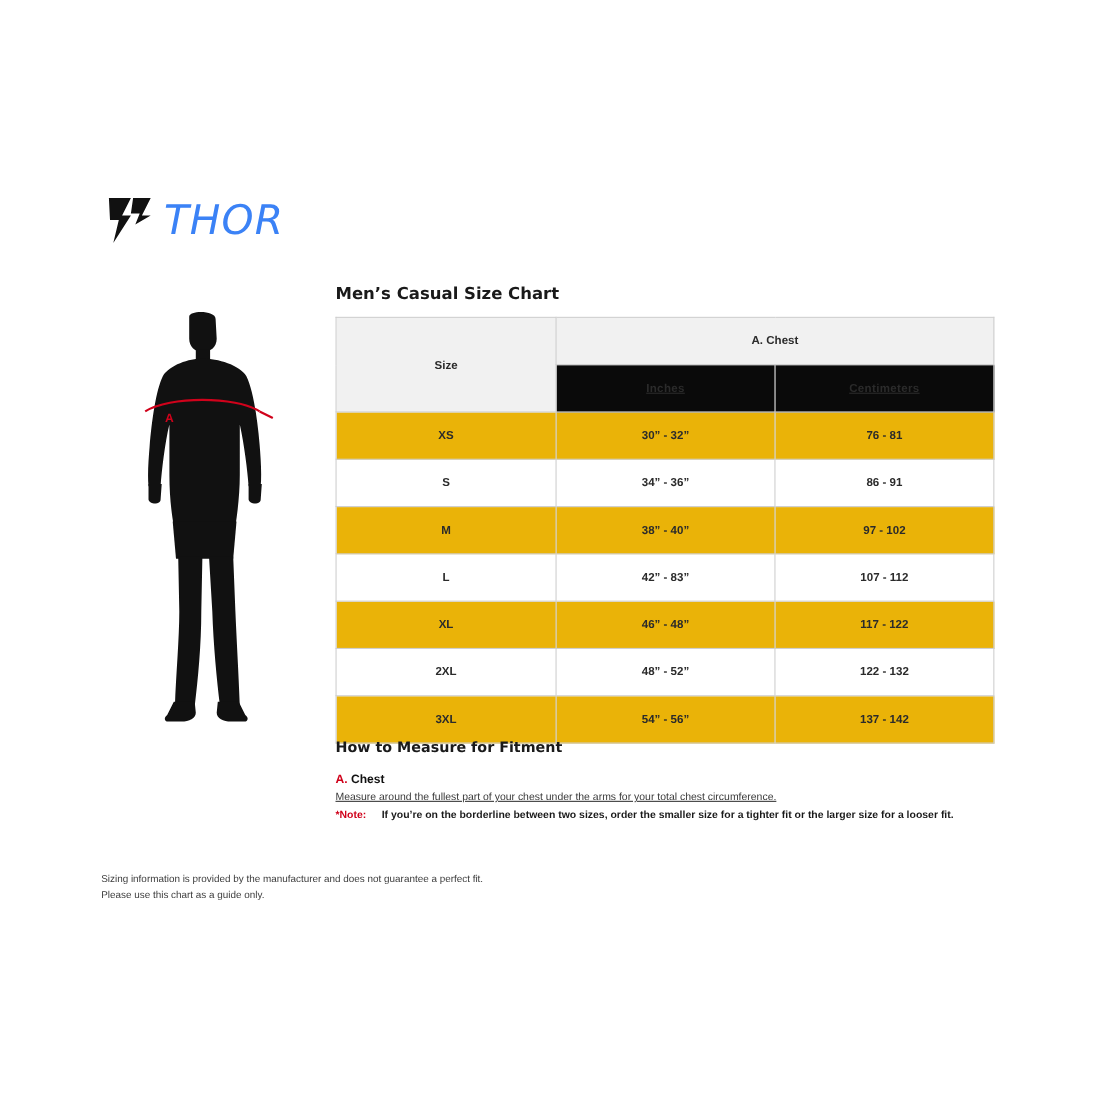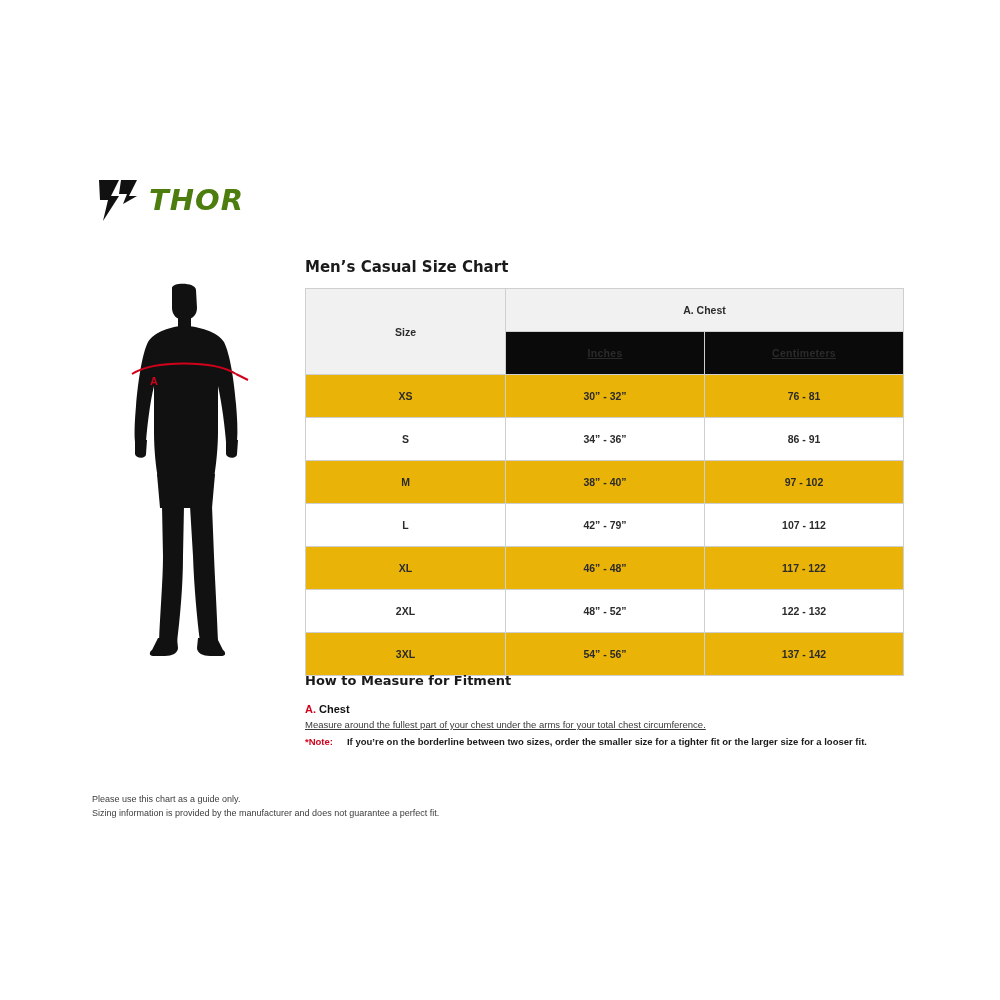--- a/index.html
+++ b/index.html
@@ -31,25 +31,25 @@
     align-items: center;
     gap: 10px;
   }
   .brand-mark {
     width: 42px;
     height: 44px;
     display: block;
   }
   .brand-text {
     font-family: "DejaVu Sans", sans-serif;
-    font-size: 29px;
-    font-weight: bold;
+    font-size: 37px;
+    font-weight: normal;
     font-style: italic;
     letter-spacing: 1px;
-    color: #4d7c0f;
+    color: #3b82f6;
     line-height: 1;
   }
 
   
   .figure {
     position: absolute;
     left: 110px;
     top: 282px;
     width: 160px;
     height: 400px;
@@ -246,21 +246,21 @@
         <td>34” - 36”</td>
         <td>86 - 91</td>
       </tr>
       <tr class="row-alt">
         <td>M</td>
         <td>38” - 40”</td>
         <td>97 - 102</td>
       </tr>
       <tr class="row-plain">
         <td>L</td>
-        <td>42” - 79”</td>
+        <td>42” - 83”</td>
         <td>107 - 112</td>
       </tr>
       <tr class="row-alt">
         <td>XL</td>
         <td>46” - 48”</td>
         <td>117 - 122</td>
       </tr>
       <tr class="row-plain">
         <td>2XL</td>
         <td>48” - 52”</td>
@@ -282,17 +282,17 @@
       <span>Chest</span>
     </div>
     <div class="measure-desc">Measure around the fullest part of your chest under the arms for your total chest circumference.</div>
   </div>
 
   <div class="note">
     <span class="star">*Note:</span><span class="gap"></span><span>If you’re on the borderline between two sizes, order the smaller size for a tighter fit or the larger size for a looser fit.</span>
   </div>
 
   <div class="disclaimer">
+    <div>Sizing information is provided by the manufacturer and does not guarantee a perfect fit.</div>
     <div>Please use this chart as a guide only.</div>
-    <div>Sizing information is provided by the manufacturer and does not guarantee a perfect fit.</div>
   </div>
 
 </div>
 
 </body></html>

